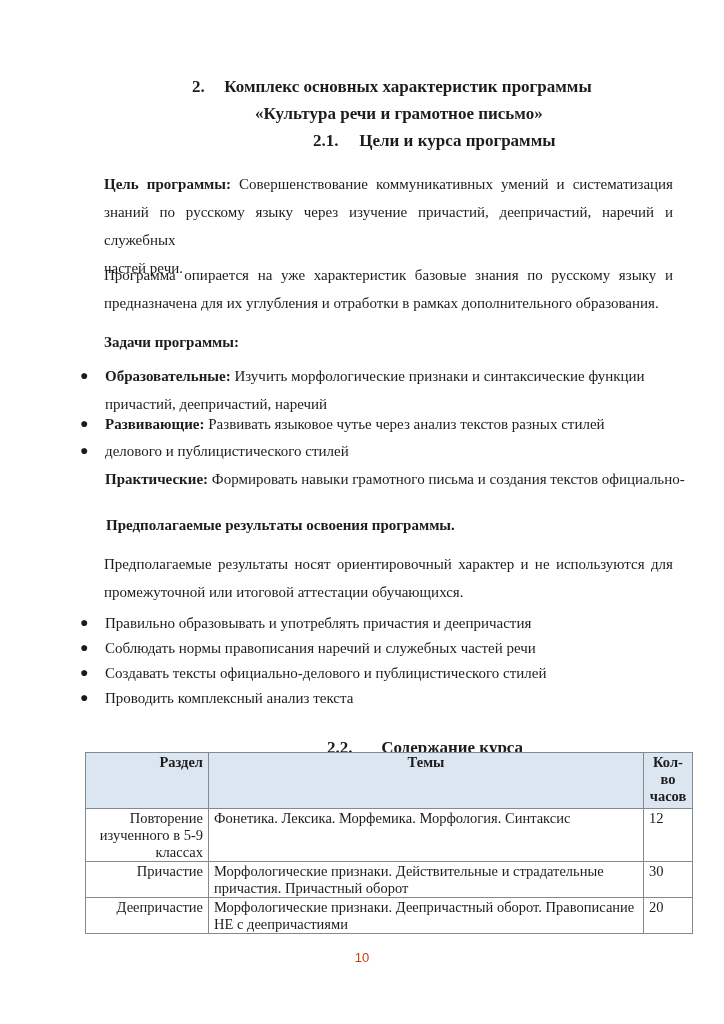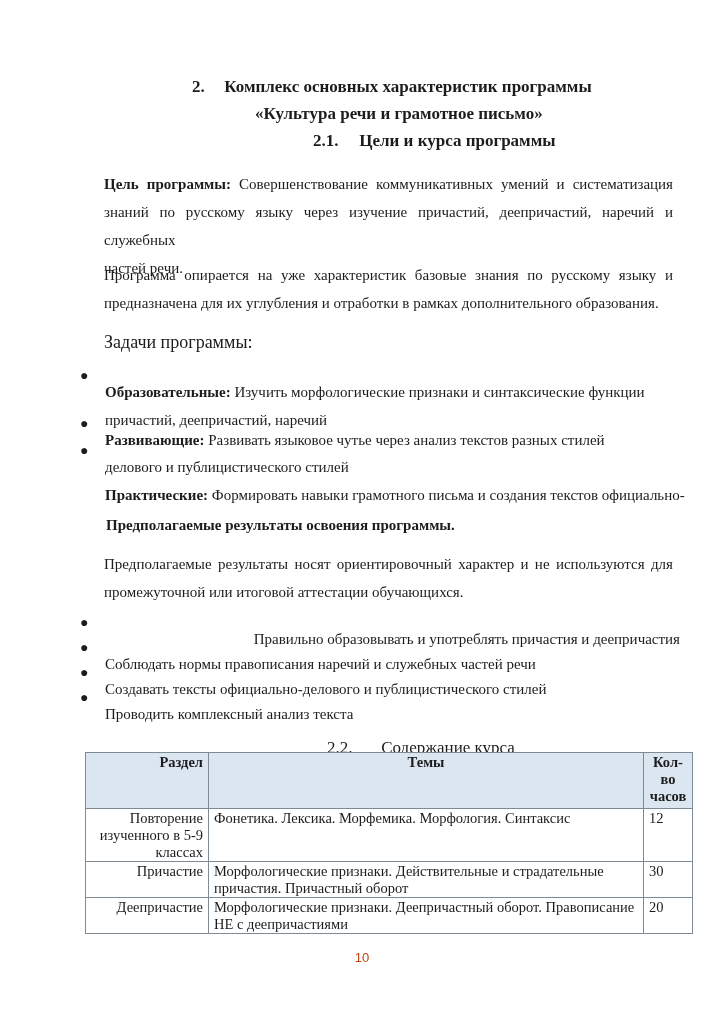--- a/index.html
+++ b/index.html
@@ -15,32 +15,32 @@
   #h1-line3 { top: 131px; left: 313px; }
   #h1-line3 .num { width: 42px; }
 
   .para { position: absolute; left: 104px; width: 569px; font-size: 15px; line-height: 28px; text-align: justify; text-align-last: left; }
   .para b { font-weight: bold; }
   .line { display: block; white-space: nowrap; }
   .line.jl { text-align-last: justify; text-align: justify; white-space: normal; }
 
   #goal { top: 170px; }
   #basis { top: 261px; }
-  #tasks-heading { position: absolute; top: 328px; left: 104px; font-weight: normal; font-size: 18px; line-height: 28px; }
+  #tasks-heading { position: absolute; top: 328px; left: 104px; font-weight: bold; font-size: 15px; line-height: 28px; }
 
   .bullets { position: absolute; left: 0; width: 724px; font-size: 15px; }
   .bullet { position: absolute; left: 0; width: 724px; }
   .bullet .dot { position: absolute; left: 80px; width: 8px; text-align: center; font-size: 14px; }
-  .bullet .text { position: absolute; left: 105px; width: 575px; line-height: 28px; margin-top: 16px; }
+  .bullet .text { position: absolute; left: 105px; width: 575px; line-height: 28px; }
   .bullet b { font-weight: bold; }
 
   #results-heading { position: absolute; top: 511px; left: 106px; font-weight: bold; font-size: 15px; line-height: 28px; }
   #results-intro { top: 550px; }
 
-  #h2-content { position: absolute; top: 738px; left: 327px; font-weight: normal; font-size: 17px; line-height: 20px; white-space: nowrap; }
+  #h2-content { position: absolute; top: 738px; left: 327px; font-weight: bold; font-size: 17px; line-height: 20px; white-space: nowrap; }
   #h2-content .num { display: inline-block; width: 50px; }
 
   table.course { position: absolute; left: 85px; top: 752px; border-collapse: collapse; font-size: 14.5px; line-height: 17px; }
   table.course td, table.course th { border: 1.5px solid #7f8a93; vertical-align: top; padding: 1px 5px 0 5px; }
   table.course th { background: #dce6f1; font-weight: bold; text-align: center; }
   table.course .c1 { width: 112px; text-align: right; }
   table.course .c2 { width: 424px; }
   table.course .c3 { width: 38px; }
   table.course tr.hdr th { height: 54px; }
   table.course tr.r1 td { height: 47px; }
@@ -104,21 +104,21 @@
   <div id="results-heading">Предполагаемые результаты освоения программы.</div>
 
   <div class="para" id="results-intro">
     <span class="line jl">Предполагаемые результаты носят ориентировочный характер и не используются для</span>
     <span class="line">промежуточной или итоговой аттестации обучающихся.</span>
   </div>
 
   <div class="bullets">
     <div class="bullet" style="top:611px;">
       <span class="dot" style="line-height:24px;">●</span>
-      <div class="text" style="line-height:24px;text-align:right;">Правильно образовывать и употреблять причастия и деепричастия</div>
+      <div class="text" style="line-height:24px;">Правильно образовывать и употреблять причастия и деепричастия</div>
     </div>
     <div class="bullet" style="top:636px;">
       <span class="dot" style="line-height:24px;">●</span>
       <div class="text" style="line-height:24px;">Соблюдать нормы правописания наречий и служебных частей речи</div>
     </div>
     <div class="bullet" style="top:661px;">
       <span class="dot" style="line-height:24px;">●</span>
       <div class="text" style="line-height:24px;">Создавать тексты официально-делового и публицистического стилей</div>
     </div>
     <div class="bullet" style="top:686px;">

